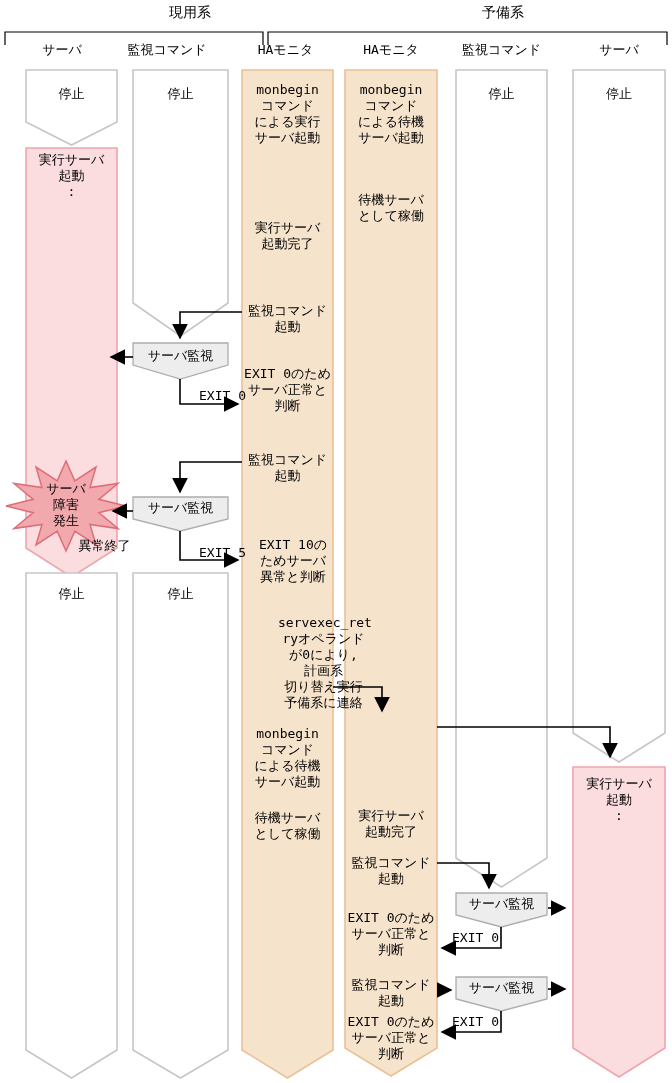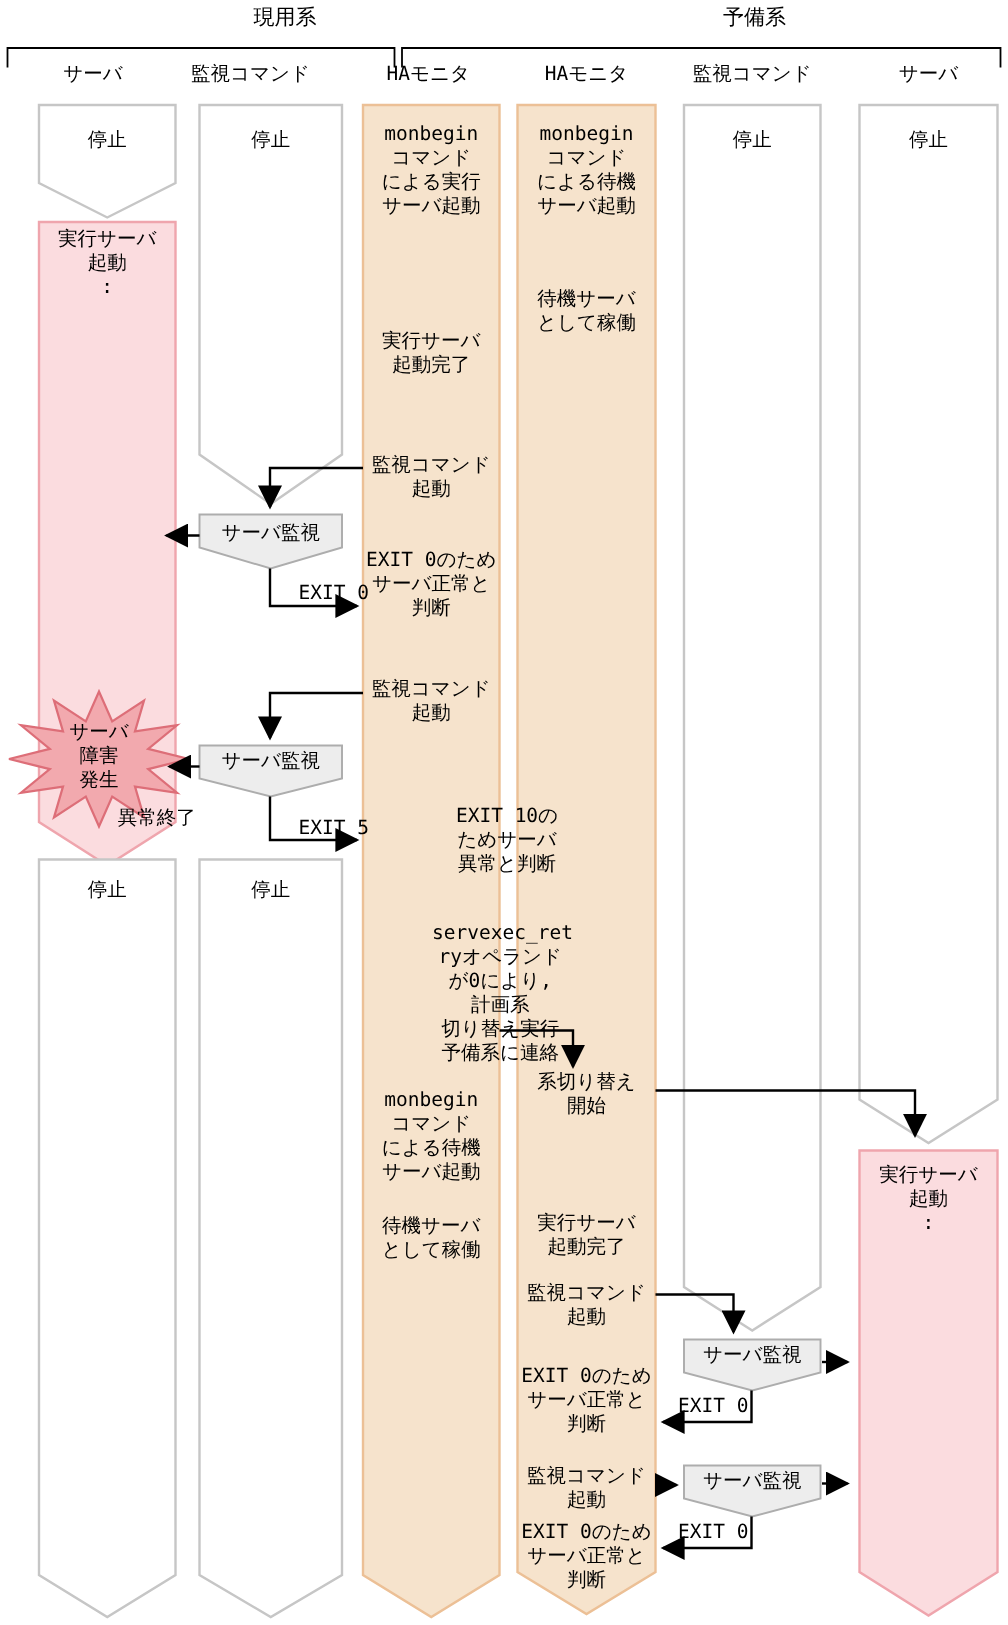--- a/index.html
+++ b/index.html
@@ -110,44 +110,42 @@
 サーバ起動</div>
   <div class="t" style="left:242px;top:220px;width:91px;">実行サーバ
 起動完了</div>
   <div class="t" style="left:242px;top:303px;width:91px;">監視コマンド
 起動</div>
   <div class="t" style="left:242px;top:366px;width:91px;">EXIT 0のため
 サーバ正常と
 判断</div>
   <div class="t" style="left:242px;top:452px;width:91px;">監視コマンド
 起動</div>
-  <div class="t" style="left:242px;top:537px;width:102px;padding-left:45px;">EXIT 10の
+  <div class="t" style="left:242px;top:537px;width:102px;">EXIT 10の
 ためサーバ
 異常と判断</div>
-  <div class="t" style="left:242px;top:615px;width:91px;padding-left:46px;">servexec_ret
+  <div class="t" style="left:232px;top:615px;width:91px;padding-left:46px;">servexec_ret
 ryオペランド
 が0により,
 計画系
 切り替え実行
 予備系に連絡</div>
   <div class="t" style="left:242px;top:726px;width:91px;">monbegin
 コマンド
 による待機
 サーバ起動</div>
   <div class="t" style="left:242px;top:810px;width:91px;">待機サーバ
 として稼働</div>
 
   <div class="t" style="left:345px;top:82px;width:92px;">monbegin
 コマンド
 による待機
 サーバ起動</div>
   <div class="t" style="left:345px;top:192px;width:92px;">待機サーバ
 として稼働</div>
-  <div class="t" style="left:345px;top:714px;width:92px;">系切り替え
-開始</div>
   <div class="t" style="left:345px;top:808px;width:92px;">実行サーバ
 起動完了</div>
   <div class="t" style="left:345px;top:855px;width:92px;">監視コマンド
 起動</div>
   <div class="t" style="left:345px;top:910px;width:92px;">EXIT 0のため
 サーバ正常と
 判断</div>
   <div class="t" style="left:345px;top:977px;width:92px;">監視コマンド
 起動</div>
   <div class="t" style="left:345px;top:1014px;width:92px;">EXIT 0のため

